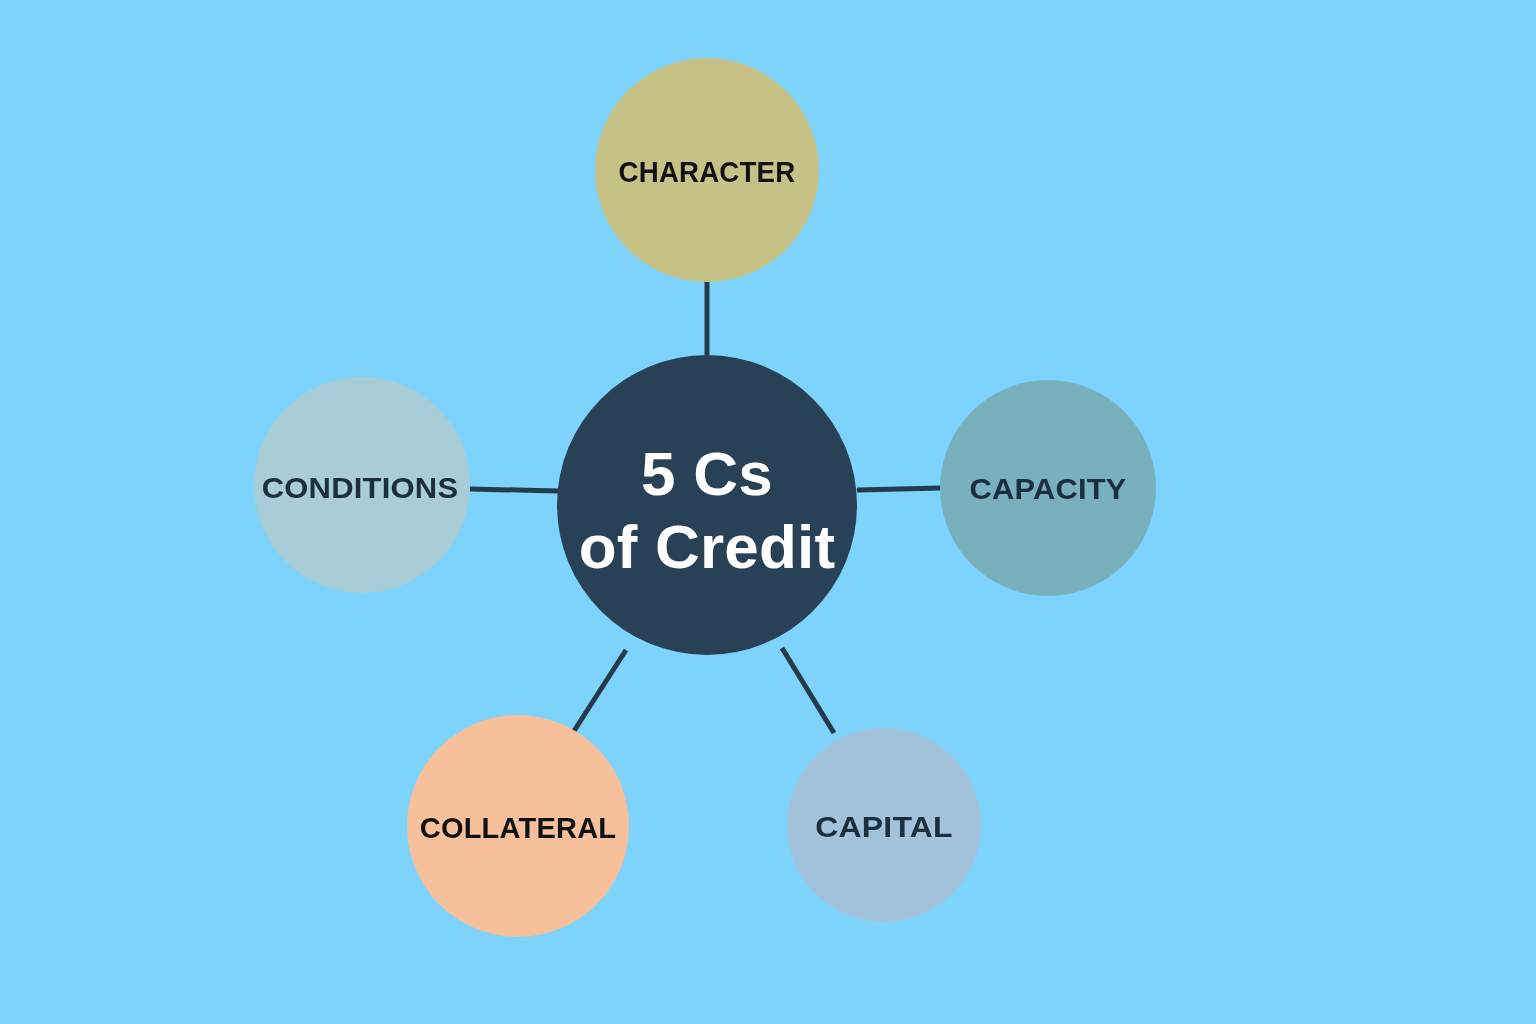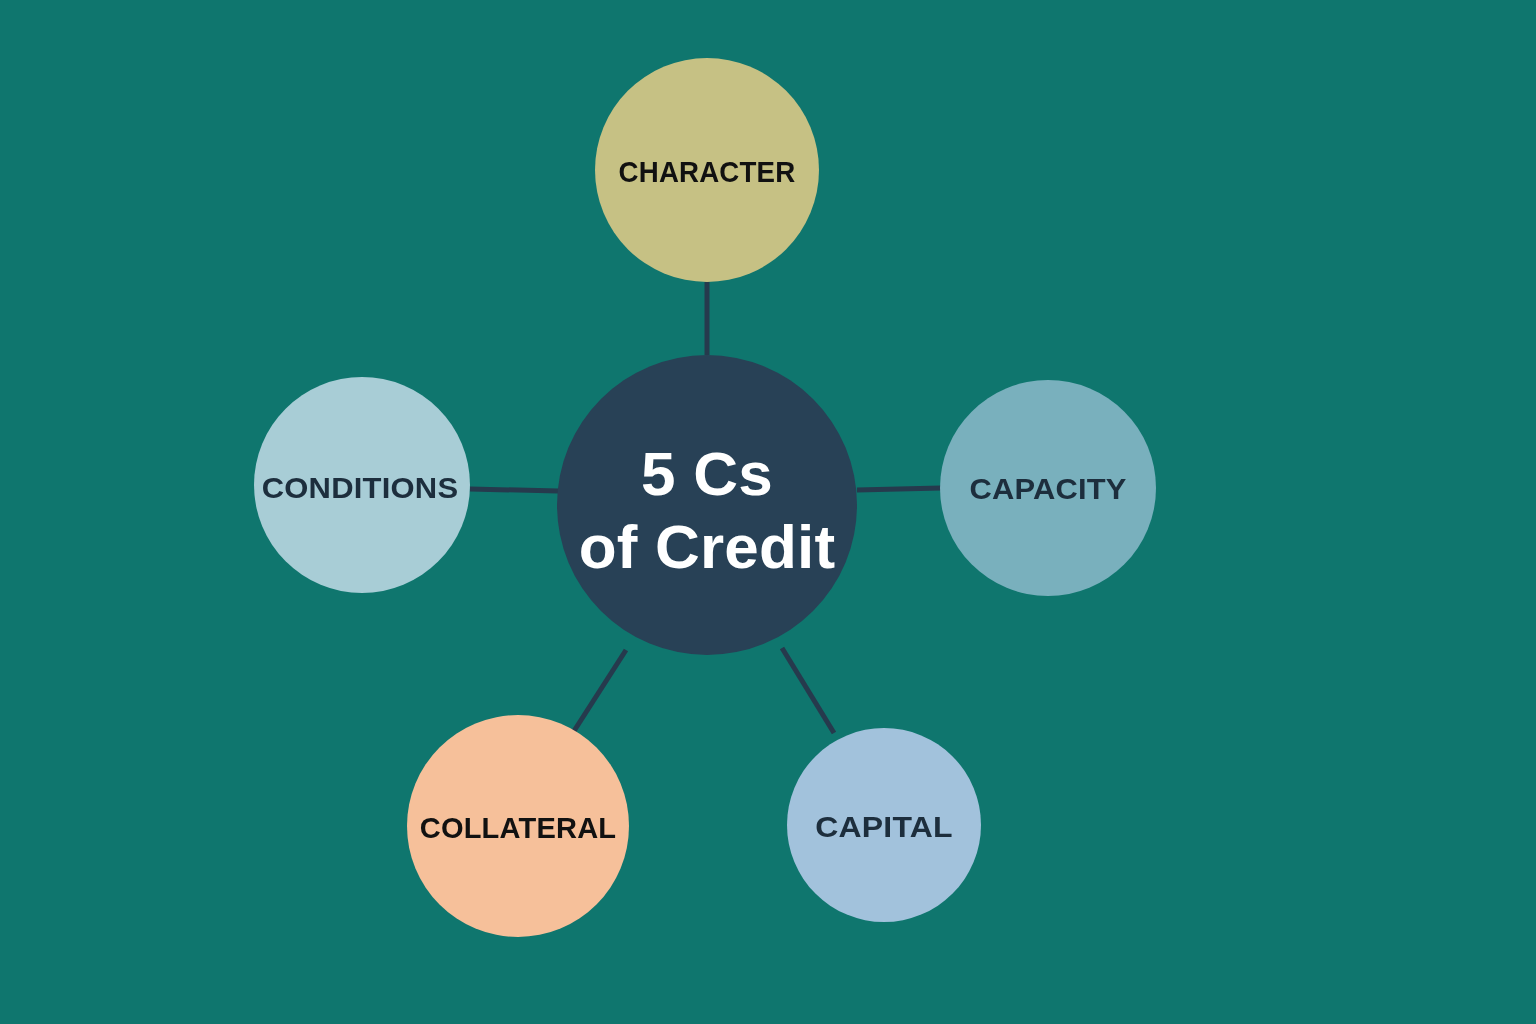--- a/index.html
+++ b/index.html
@@ -36,21 +36,21 @@
   .spoke-label {
     font-size: 30px;
   }
   .hub-label {
     font-size: 62px;
   }
 </style>
 </head>
 <body>
 
-<div id="canvas" style="background: #0f766e;">
+<div id="canvas" style="background: #7dd3fc;">
   <svg id="diagram-svg" viewBox="0 0 1536 1024" xmlns="http://www.w3.org/2000/svg">
     <g id="connectors-group">
         <line x1="707" y1="282" x2="707" y2="355" stroke="#263a4d" stroke-width="5" stroke-linecap="butt"></line>
         <line x1="857" y1="490" x2="941" y2="488" stroke="#263a4d" stroke-width="5" stroke-linecap="butt"></line>
         <line x1="470" y1="489" x2="558" y2="491" stroke="#263a4d" stroke-width="5" stroke-linecap="butt"></line>
         <line x1="626" y1="650" x2="574" y2="731" stroke="#263a4d" stroke-width="5" stroke-linecap="butt"></line>
         <line x1="782" y1="648" x2="834" y2="733" stroke="#263a4d" stroke-width="5" stroke-linecap="butt"></line>
       </g>
     <g id="spokes-group">
         <g>

